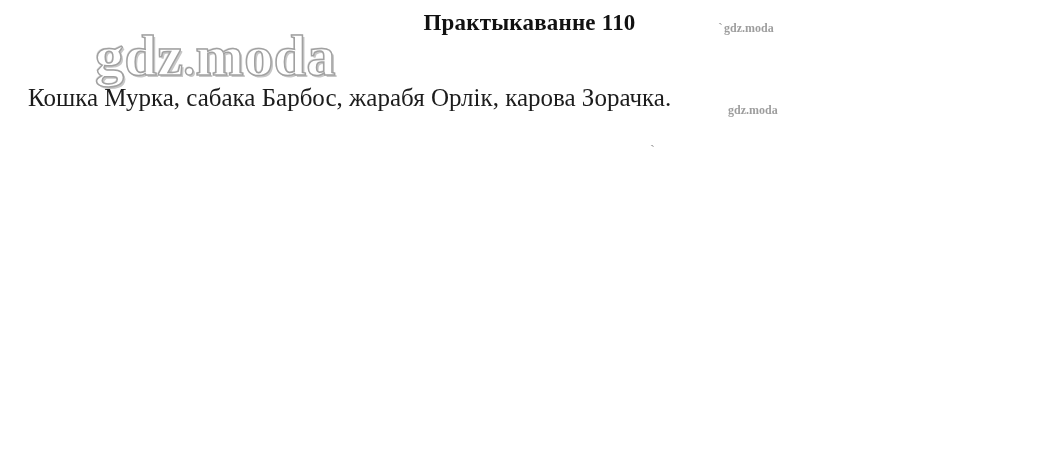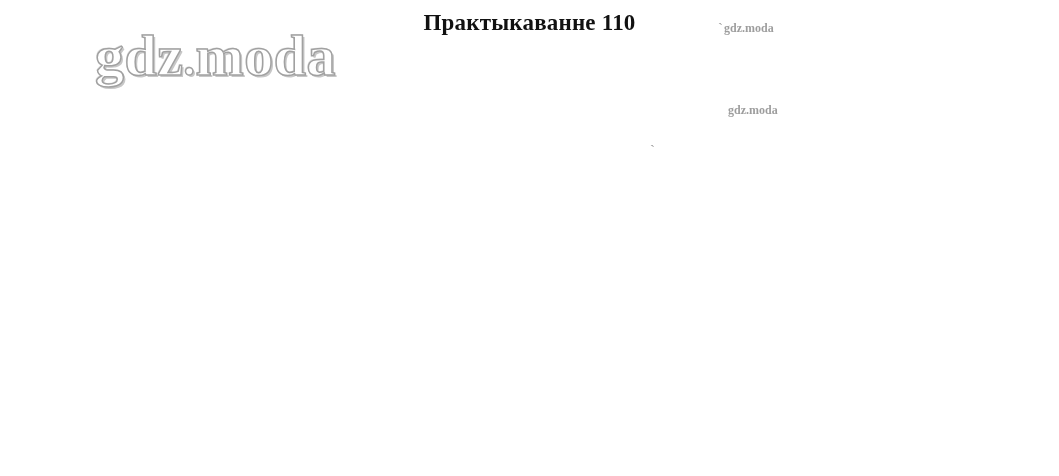--- a/index.html
+++ b/index.html
@@ -95,20 +95,21 @@
 <body>
 
 <div class="page">
 
   <div class="heading">Практыкаванне 110</div>
 
   <div class="wm-logo">
     <span>gdz</span><span class="dot">.</span><span>moda</span>
   </div>
 
+  <div class="answer-line">Кошка Мурка, сабака Барбос, жарабя Орлік, карова Зорачка.</div>
 
   <div class="wm-tick wm-tick-1">ˋ</div>
 
   <div class="wm-small wm-small-1">gdz.moda</div>
 
   <div class="wm-small wm-small-2">gdz.moda</div>
 
   <div class="wm-tick wm-tick-2">ˋ</div>
 
 </div>

